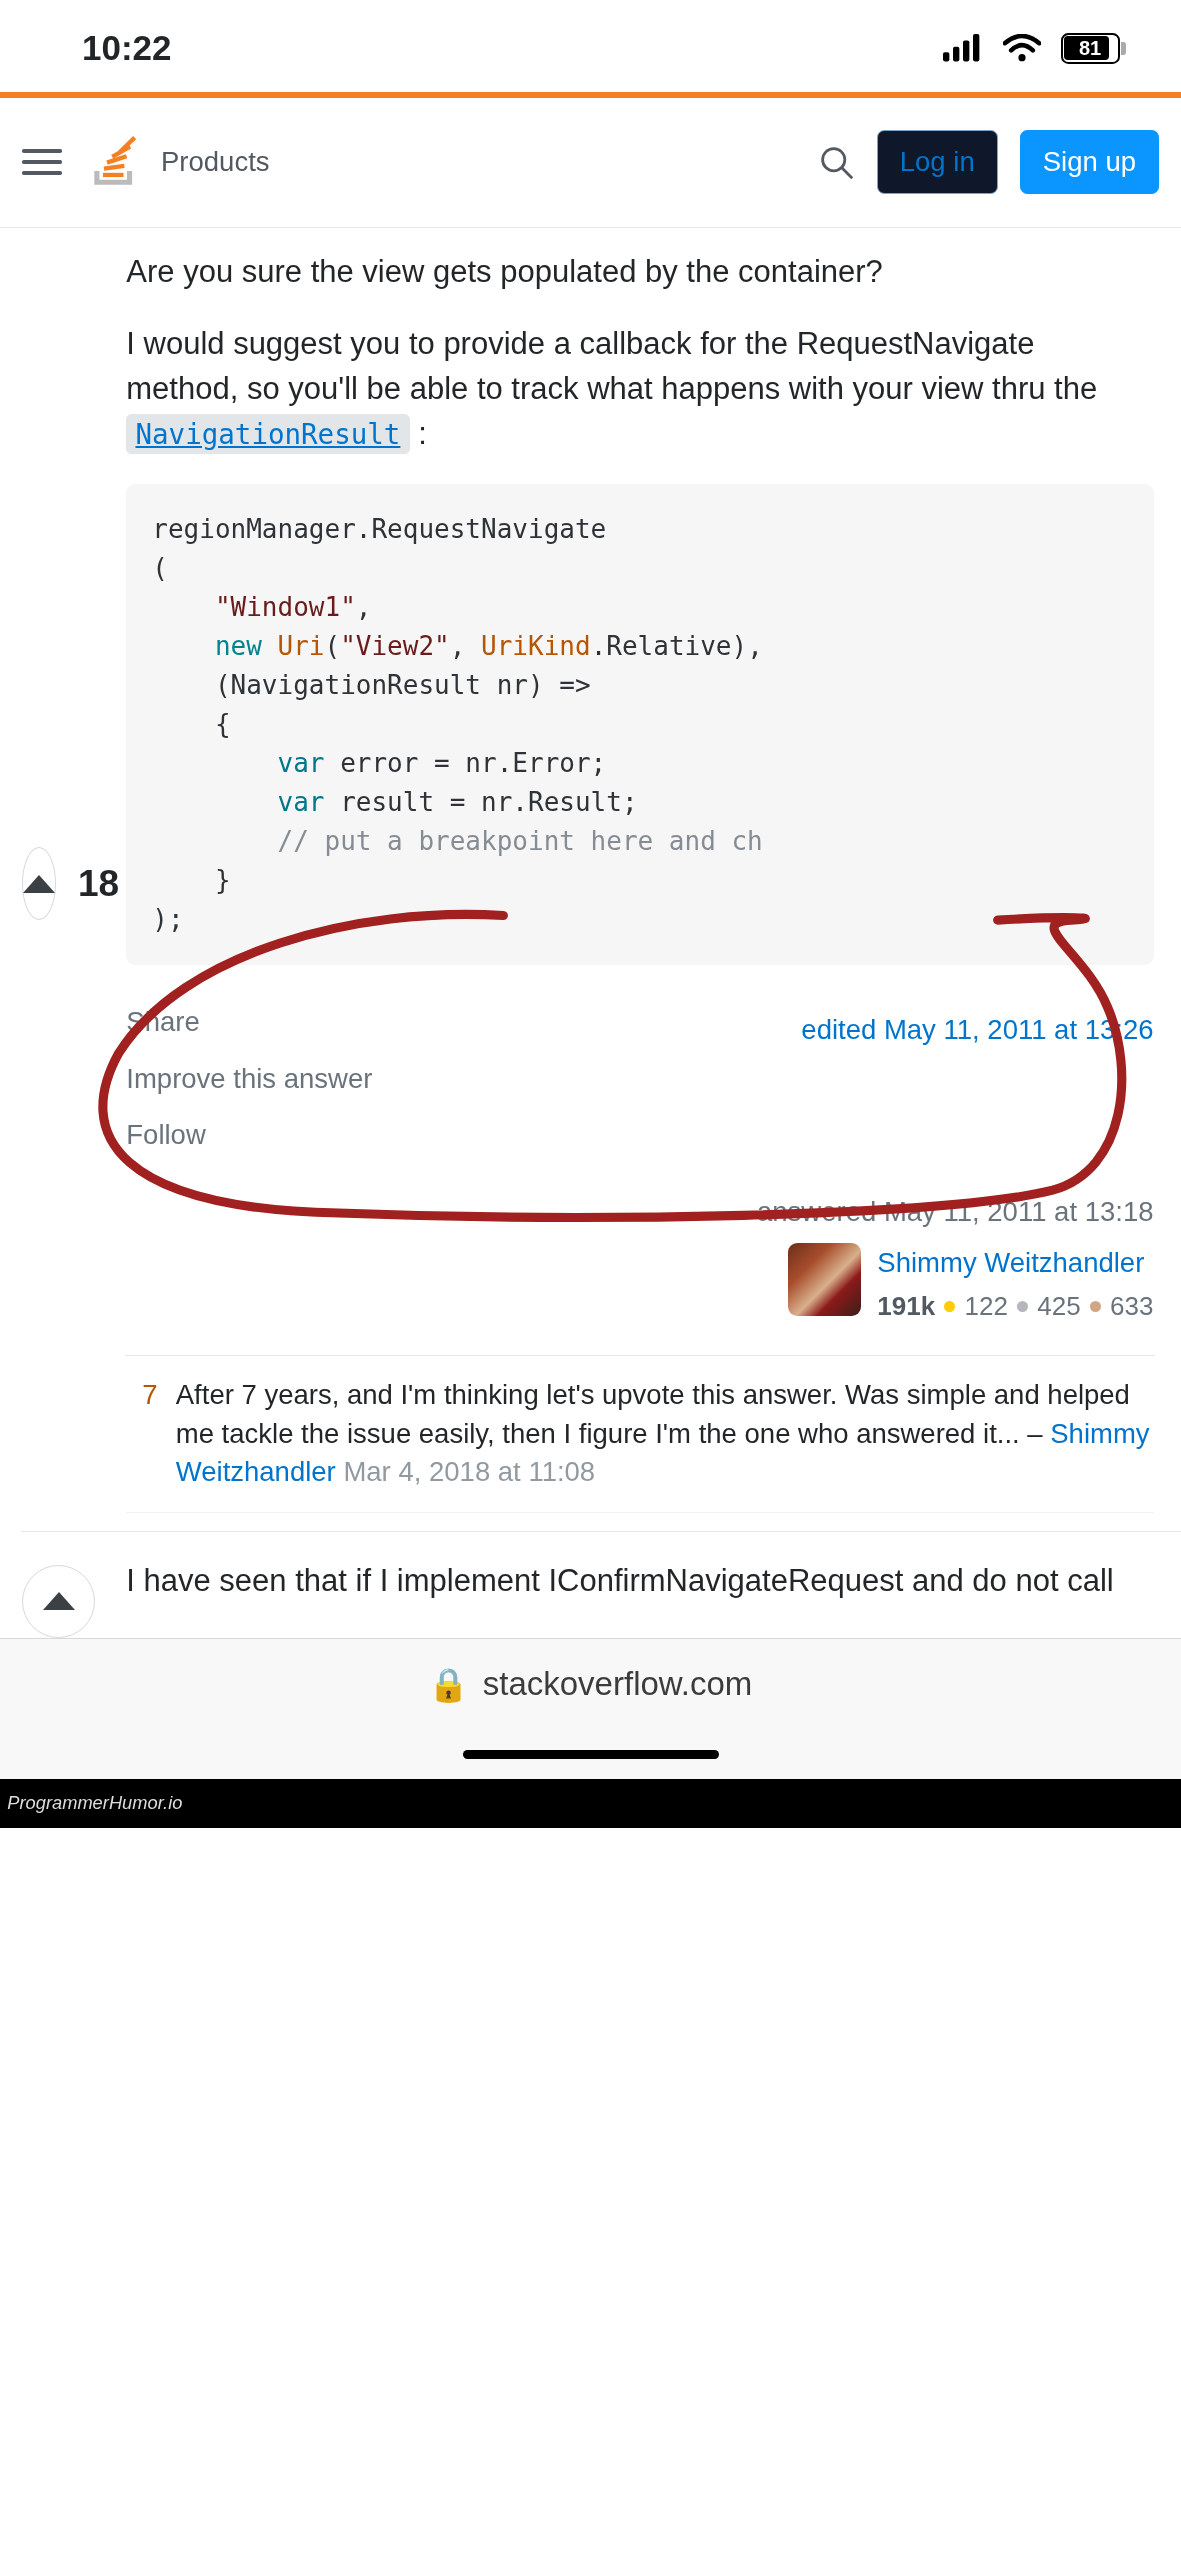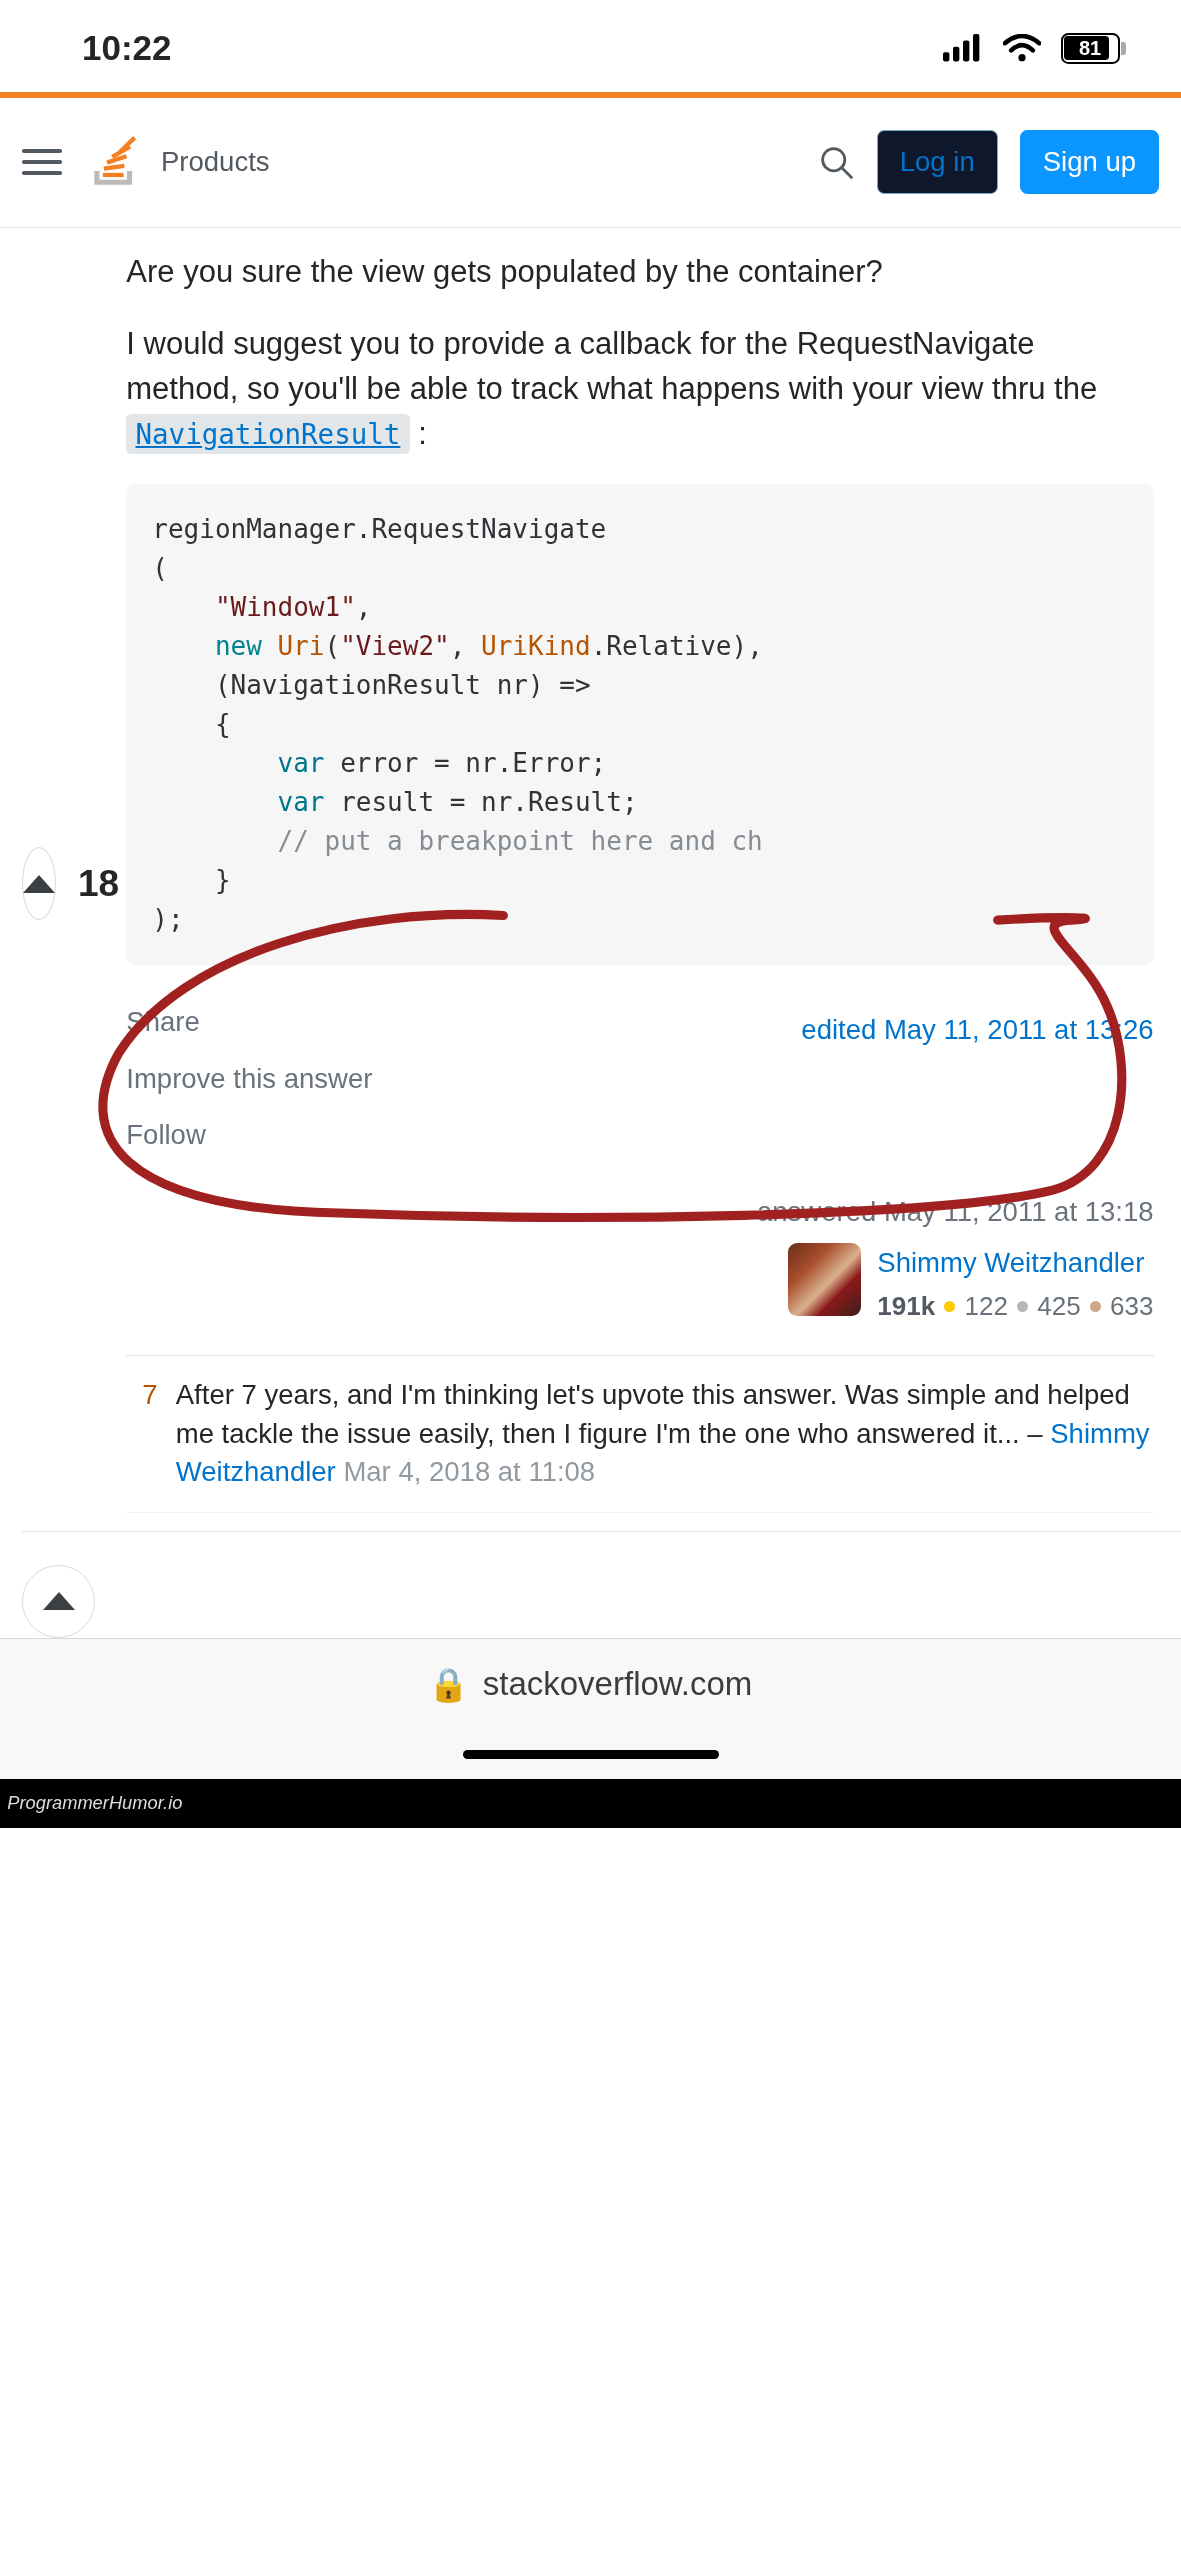--- a/index.html
+++ b/index.html
@@ -208,20 +208,23 @@
 </div>
 
 <div class="divider"></div>
 
 <div class="answer" style="padding-top:0;">
   <div class="vote-col">
     <div class="vote-btn">
         <div class="vote-arrow-up"></div>
       </div>
   </div>
+  <div class="content-col next-answer">
+    <p>I have seen that if I implement IConfirmNavigateRequest and do not call</p>
+  </div>
 </div>
 
 <div class="browser-bar">
   <span class="lock">🔒</span>
   <span>stackoverflow.com</span>
 </div>
 <div class="home-indicator">
     <div></div>
   </div>
 <div class="footer-bar">

